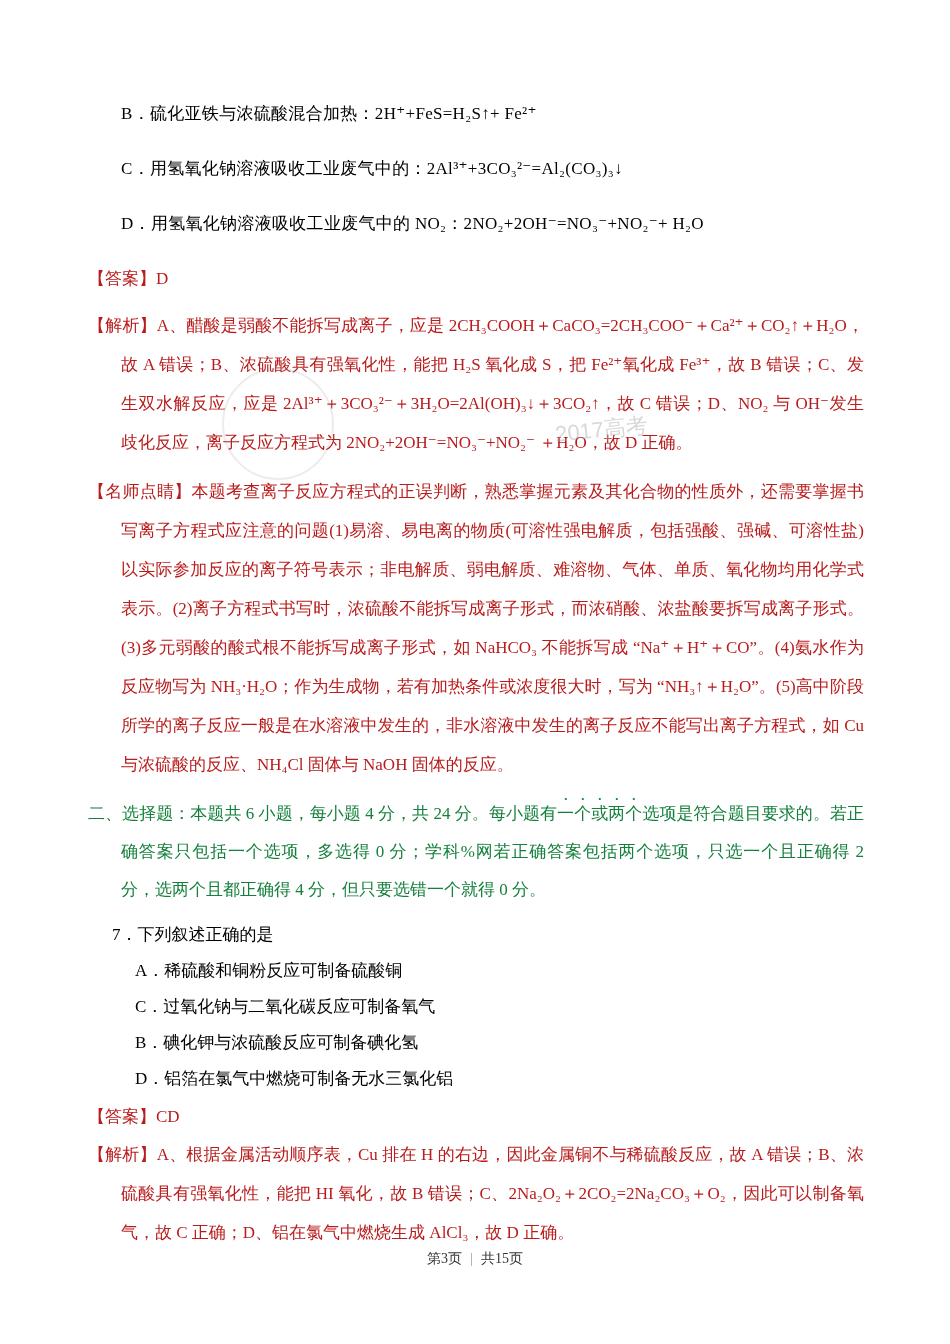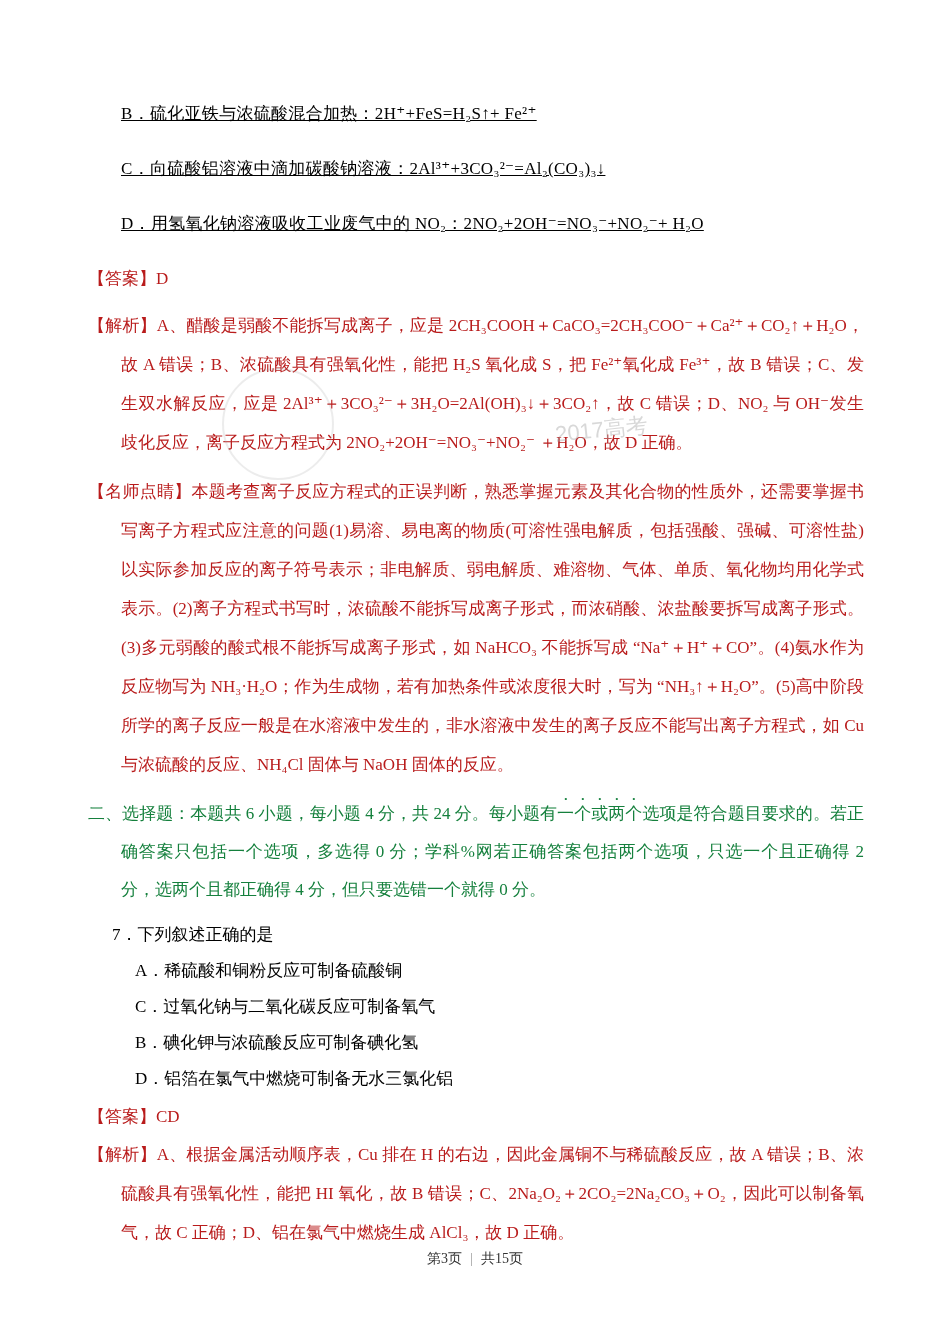--- a/index.html
+++ b/index.html
@@ -21,21 +21,20 @@
     top: 100px;
   }
   p { margin: 0; font-size: 17px; }
 
   .red { color: #b91c1c; }
 
   .q6opt {
     margin: 0 0 27px 33px;
     line-height: 28px;
     letter-spacing: 0.3px;
-    text-decoration: underline;
   }
   .answer {
     margin: 28px 0 14px 0;
     line-height: 26px;
   }
   .para {
     line-height: 39px;
     text-align: justify;
   }
   .hang {
@@ -105,21 +104,21 @@
   }
 </style>
 </head>
 <body>
 
 <div class="page">
 
   <main class="content">
 
     <p class="q6opt">B．硫化亚铁与浓硫酸混合加热：2H⁺+FeS=H₂S↑+ Fe²⁺</p>
-    <p class="q6opt">C．向硫酸铝溶液中滴加碳酸钠溶液：2Al³⁺+3CO₃²⁻=Al₂(CO₃)₃↓</p>
+    <p class="q6opt">C．用氢氧化钠溶液吸收工业废气中的：2Al³⁺+3CO₃²⁻=Al₂(CO₃)₃↓</p>
     <p class="q6opt">D．用氢氧化钠溶液吸收工业废气中的 NO₂：2NO₂+2OH⁻=NO₃⁻+NO₂⁻+ H₂O</p>
 
     <p class="answer red">【答案】D</p>
 
     <p class="para hang red gap-sm">【解析】A、醋酸是弱酸不能拆写成离子，应是 2CH₃COOH＋CaCO₃=2CH₃COO⁻＋Ca²⁺＋CO₂↑＋H₂O，故 A 错误；B、浓硫酸具有强氧化性，能把 H₂S 氧化成 S，把 Fe²⁺氧化成 Fe³⁺，故 B 错误；C、发生双水解反应，应是 2Al³⁺＋3CO₃²⁻＋3H₂O=2Al(OH)₃↓＋3CO₂↑，故 C 错误；D、NO₂ 与 OH⁻发生歧化反应，离子反应方程式为 2NO₂+2OH⁻=NO₃⁻+NO₂⁻ ＋H₂O，故 D 正确。</p>
 
     <p class="para hang red gap-sm">【名师点睛】本题考查离子反应方程式的正误判断，熟悉掌握元素及其化合物的性质外，还需要掌握书写离子方程式应注意的问题(1)易溶、易电离的物质(可溶性强电解质，包括强酸、强碱、可溶性盐)以实际参加反应的离子符号表示；非电解质、弱电解质、难溶物、气体、单质、氧化物均用化学式表示。(2)离子方程式书写时，浓硫酸不能拆写成离子形式，而浓硝酸、浓盐酸要拆写成离子形式。(3)多元弱酸的酸式根不能拆写成离子形式，如 NaHCO₃ 不能拆写成 “Na⁺＋H⁺＋CO”。(4)氨水作为反应物写为 NH₃·H₂O；作为生成物，若有加热条件或浓度很大时，写为 “NH₃↑＋H₂O”。(5)高中阶段所学的离子反应一般是在水溶液中发生的，非水溶液中发生的离子反应不能写出离子方程式，如 Cu 与浓硫酸的反应、NH₄Cl 固体与 NaOH 固体的反应。</p>
 
     <p class="para hang section"><span>二、选择题：本题共 6 小题，每小题 4 分，共 24 分。每小题有</span><span class="emph">一个或两个</span><span>选项是符合题目要求的。若正确答案只包括一个选项，多选得 0 分；学科%网若正确答案包括两个选项，只选一个且正确得 2 分，选两个且都正确得 4 分，但只要选错一个就得 0 分。</span></p>
 

